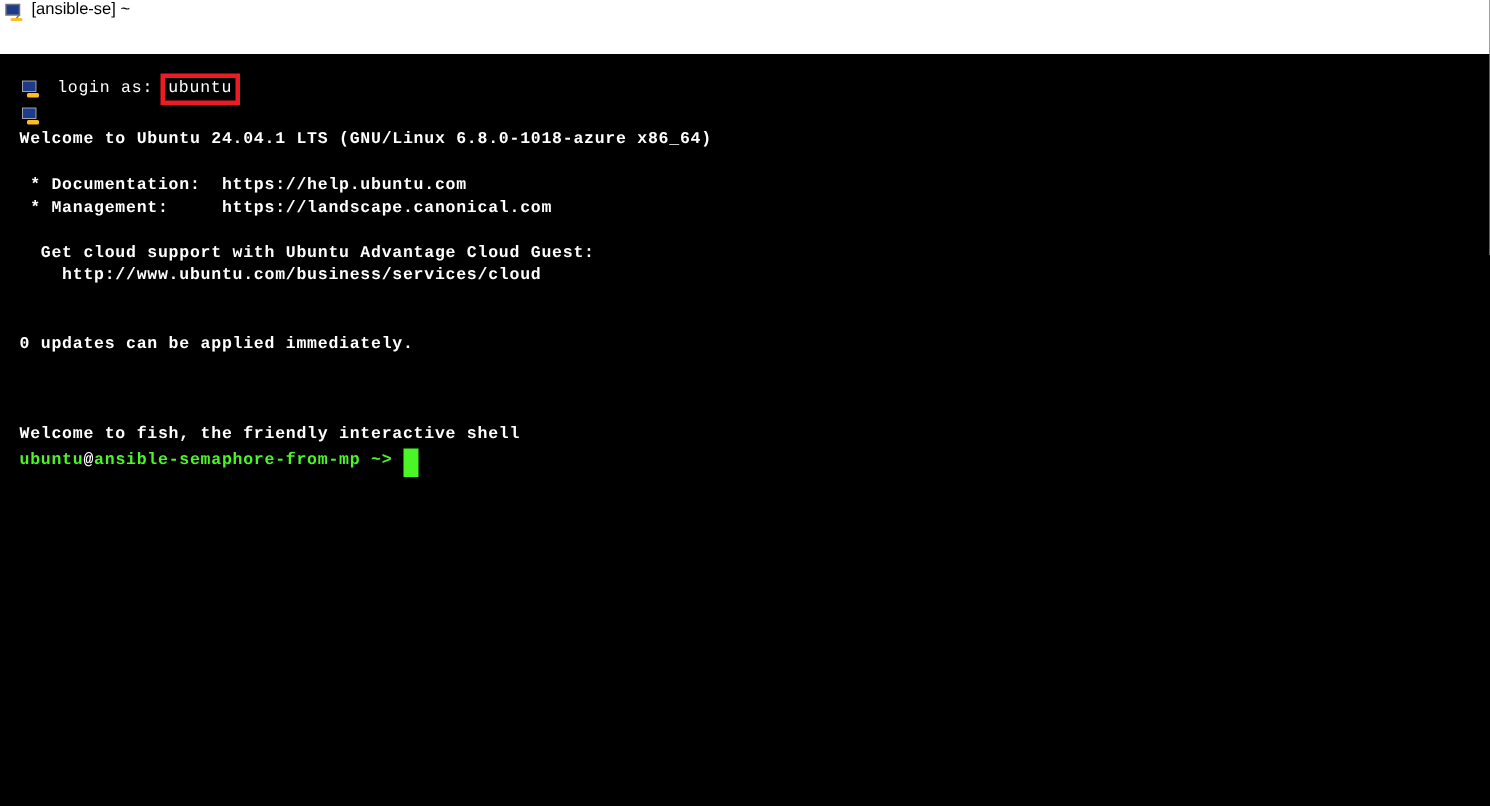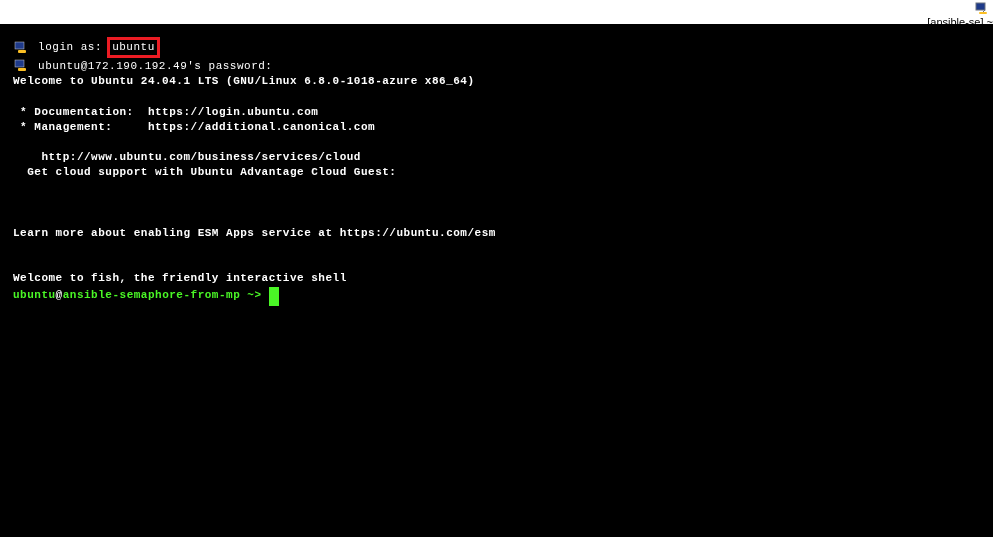--- a/index.html
+++ b/index.html
@@ -9,30 +9,29 @@
     }
     body {
       background: #ffffff;
       font-family: "Consolas", "Courier New", monospace;
       font-size: 16px;
       width: 993px;
       height: 537px;
       overflow: hidden;
     }
     .title-bar {
-      height: 24px;
+      height: 36px;
       background: #ffffff;
       display: flex;
-      align-items: flex-end;
+      align-items: flex-start;
       padding-left: 2px;
       font-family: "Segoe UI", Tahoma, sans-serif;
       font-size: 11px;
       color: #000;
       border-bottom: 0;
-      flex-direction: column;
     }
     .title-icon {
       width: 16px;
       height: 16px;
       display: inline-flex;
       align-items: center;
       justify-content: center;
       margin-right: 3px;
     }
     .terminal {
@@ -106,30 +105,30 @@
     </span>
     <span class="no-indent"> </span><span>login as: </span><span class="highlight-box"><span>ubuntu</span></span>
   </div>
   <div class="term-line">
     <span class="prompt-icon">
       <svg width="16" height="16" viewBox="0 0 16 16">
         <rect x="1" y="2" width="9" height="7" fill="#1e3a8a" stroke="#cccccc" stroke-width="0.5"></rect>
         <rect x="4" y="10" width="8" height="3" fill="#fbbf24" rx="1"></rect>
       </svg>
     </span>
-    <span class="no-indent"> </span><span>ubuntu@172.190.192.49's password:</span>
+    <span class="no-indent"> </span>
   </div>
   <div class="term-line no-indent">Welcome to Ubuntu 24.04.1 LTS (GNU/Linux 6.8.0-1018-azure x86_64)</div>
   <div class="term-line">&nbsp;</div>
-  <div class="term-line no-indent"> * Documentation:  https://login.ubuntu.com</div>
-  <div class="term-line no-indent"> * Management:     https://additional.canonical.com</div>
+  <div class="term-line no-indent"> * Documentation:  https://help.ubuntu.com</div>
+  <div class="term-line no-indent"> * Management:     https://landscape.canonical.com</div>
   <div class="term-line">&nbsp;</div>
+  <div class="term-line no-indent">  Get cloud support with Ubuntu Advantage Cloud Guest:</div>
   <div class="term-line no-indent">    http://www.ubuntu.com/business/services/cloud</div>
-  <div class="term-line no-indent">  Get cloud support with Ubuntu Advantage Cloud Guest:</div>
   <div class="term-line">&nbsp;</div>
   <div class="term-line">&nbsp;</div>
+  <div class="term-line no-indent">0 updates can be applied immediately.</div>
   <div class="term-line">&nbsp;</div>
-  <div class="term-line no-indent">Learn more about enabling ESM Apps service at https://ubuntu.com/esm</div>
   <div class="term-line">&nbsp;</div>
   <div class="term-line">&nbsp;</div>
   <div class="term-line no-indent">Welcome to fish, the friendly interactive shell</div>
   <div class="term-line no-indent"><span class="green">ubuntu</span><span class="white">@</span><span class="green">ansible-semaphore-from-mp ~&gt; </span><span class="cursor"></span></div>
 </div>
 
 </body></html>

